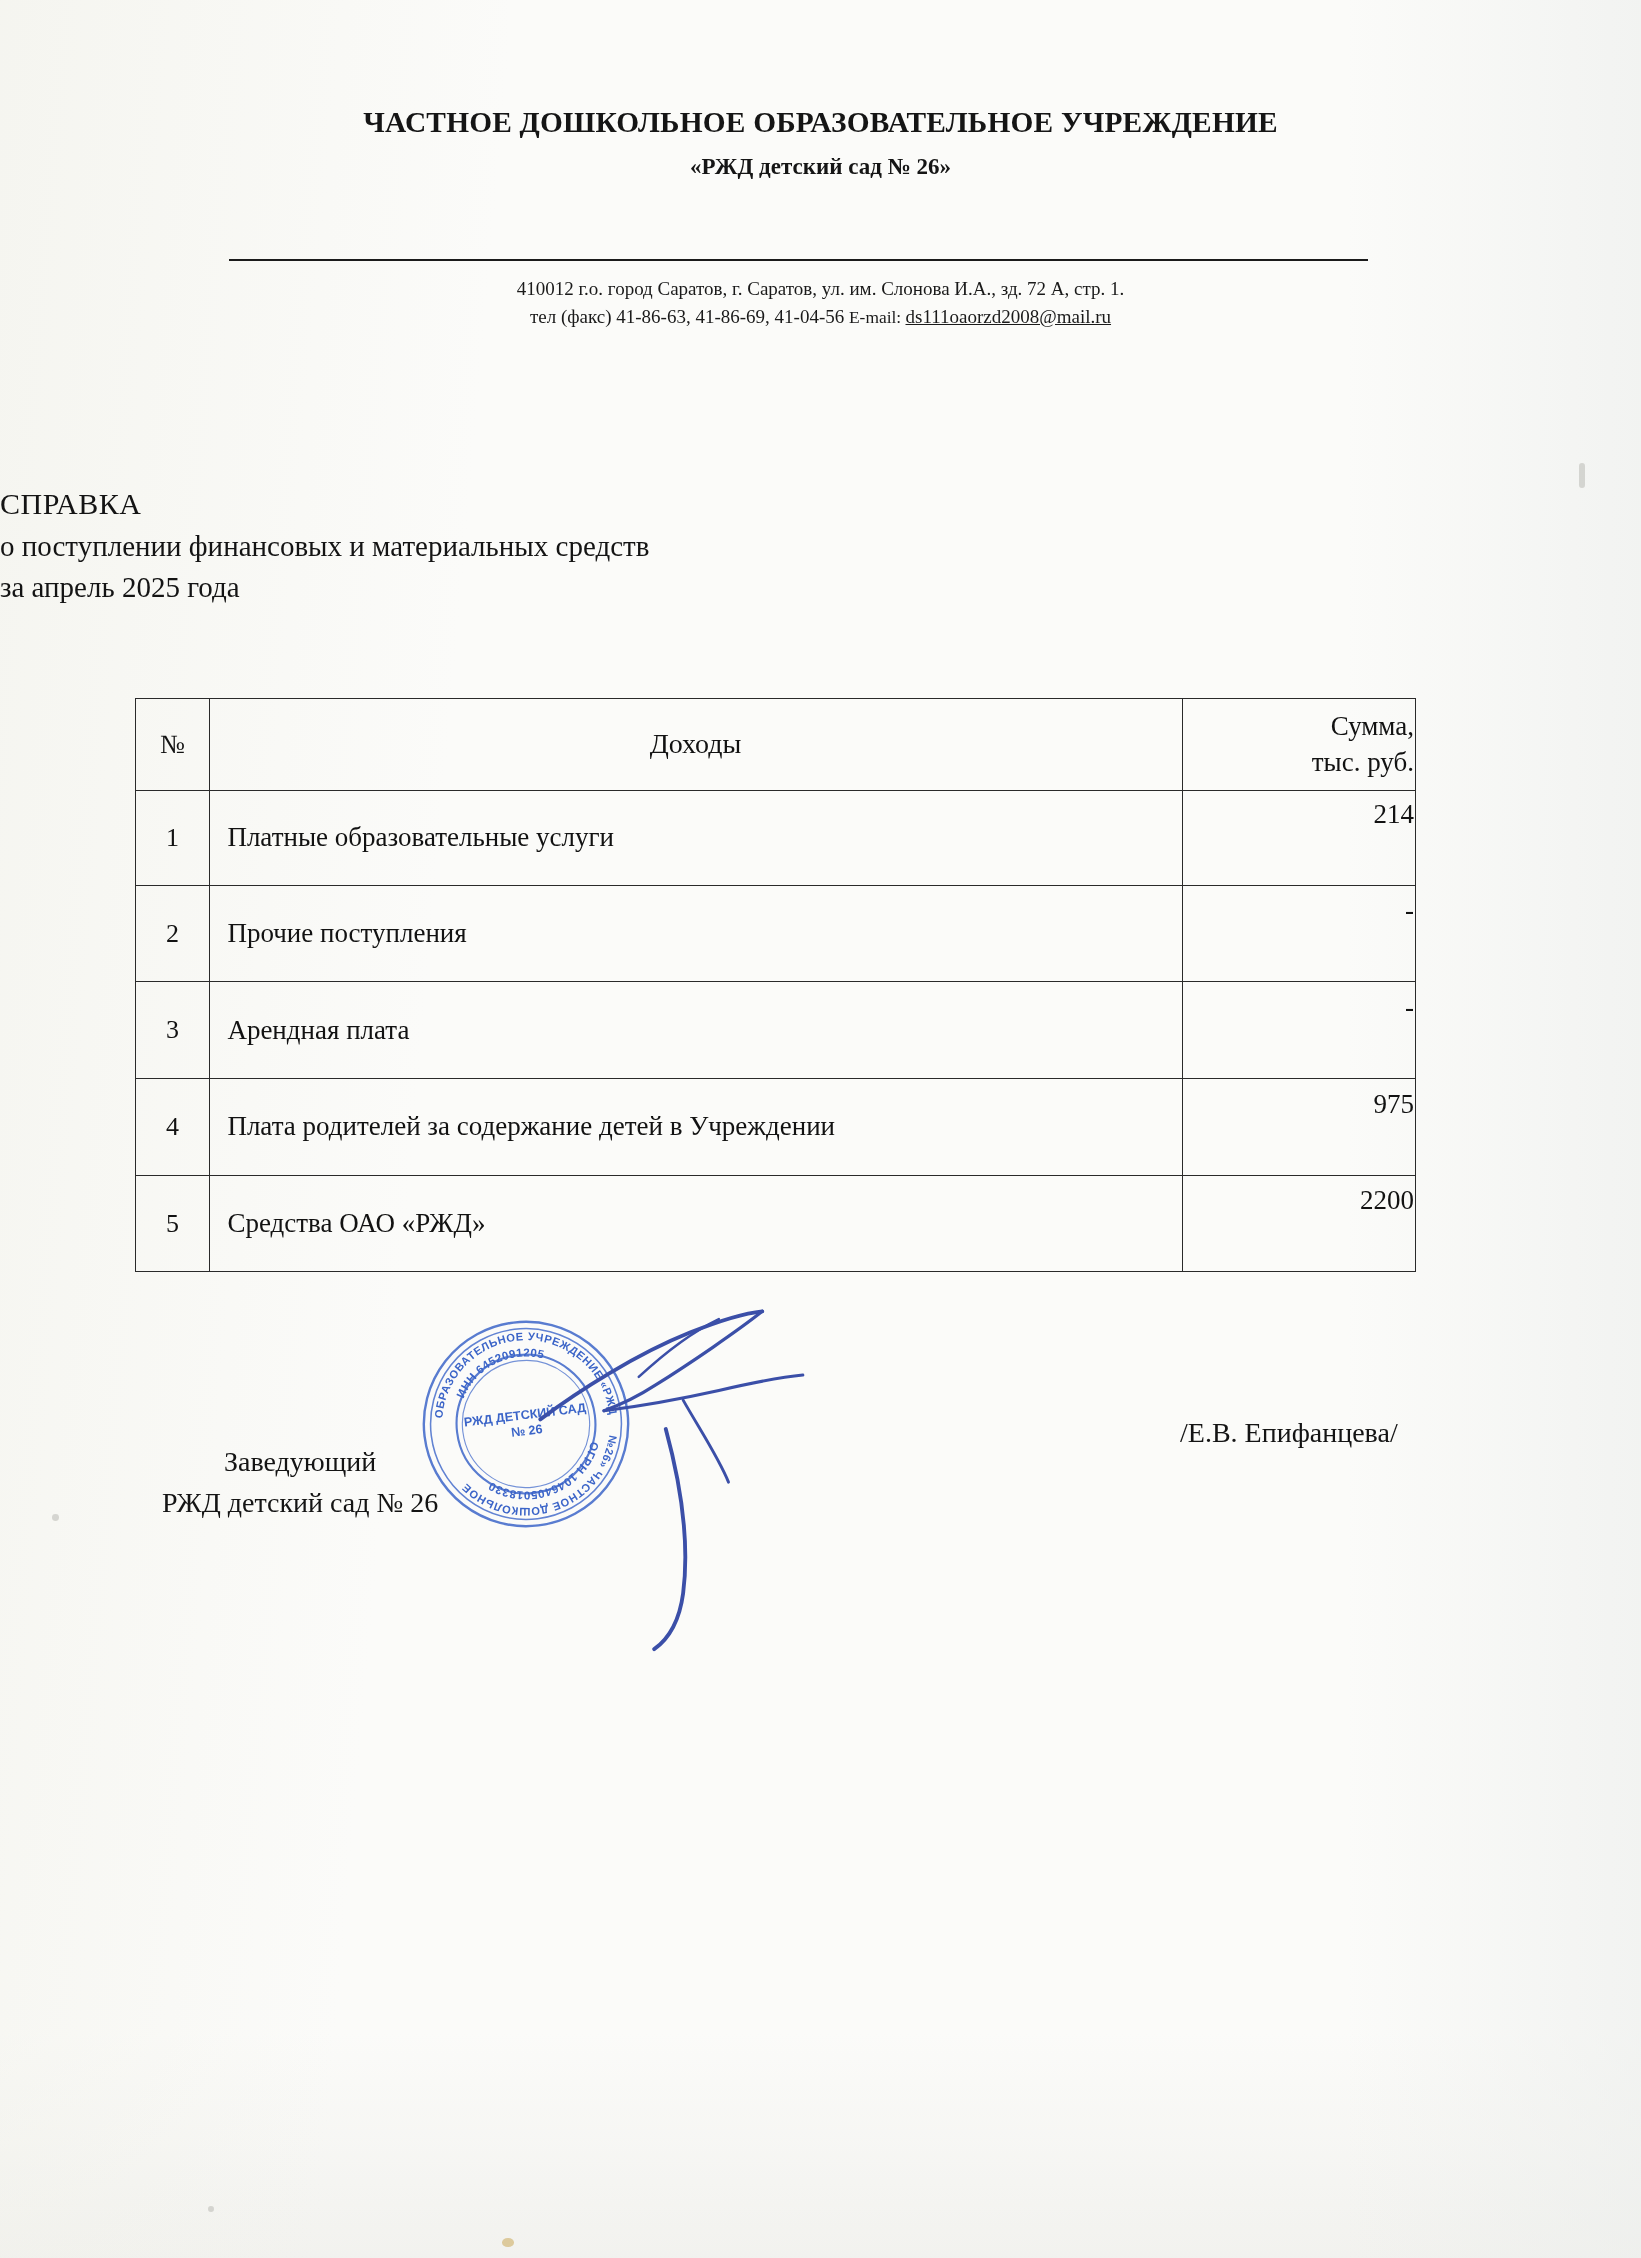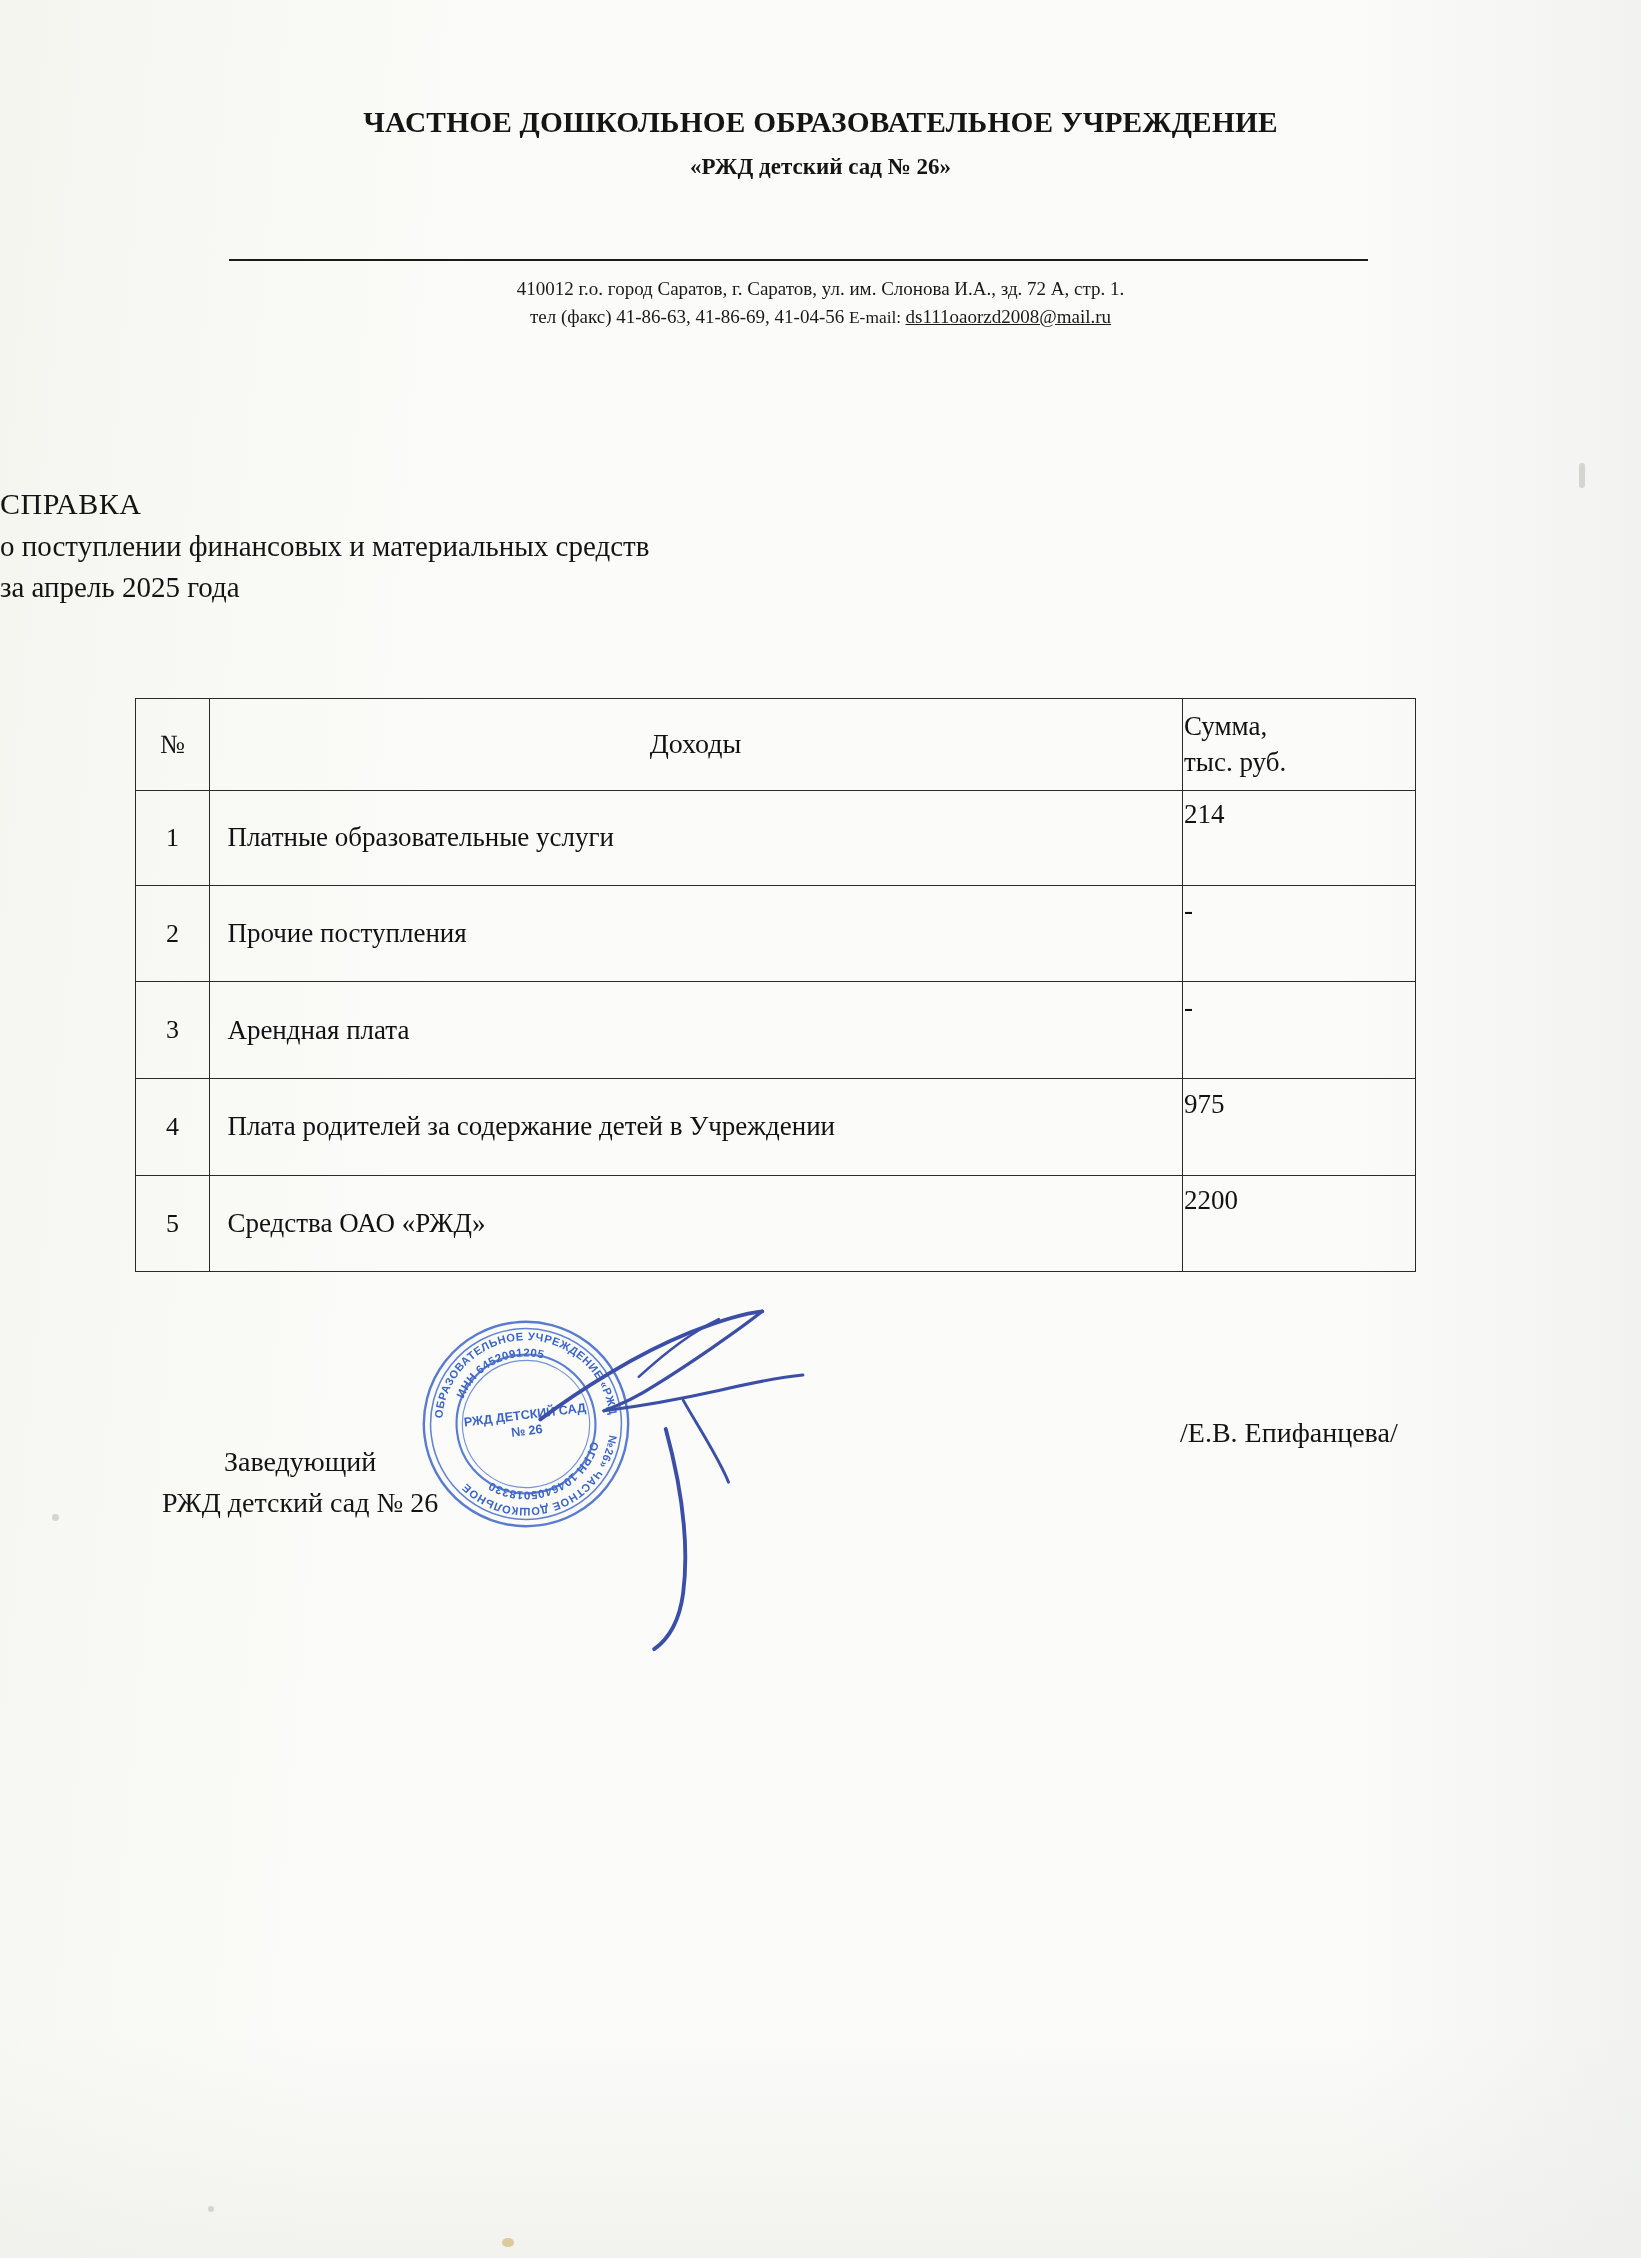--- a/index.html
+++ b/index.html
@@ -100,21 +100,21 @@
     width: 1281px;
     border-collapse: collapse;
     color: #121212;
   }
   table.finance td, table.finance th {
     border: 1.5px solid #2a2a2a;
     font-weight: normal;
   }
   .col-num { width: 71px; text-align: center; font-size: 26px; }
   .col-name { text-align: left; padding-left: 17.4px; font-size: 27px; }
-  .col-sum { width: 230px; text-align: left; font-size: 27px; }
+  .col-sum { width: 230px; text-align: right; font-size: 27px; }
   thead td.col-name { text-align: center; padding-left: 0; font-size: 28px; }
   thead td { height: 89px; vertical-align: middle; line-height: 1.3; }
   tbody td { height: 85px; vertical-align: middle; }
   tbody td.col-sum { vertical-align: top; padding-top: 9.7px; }
   tbody tr:first-child td.col-sum { padding-top: 7.7px; }
 
   .sign-block {
     position: absolute;
     left: 162px;
     top: 1442px;

